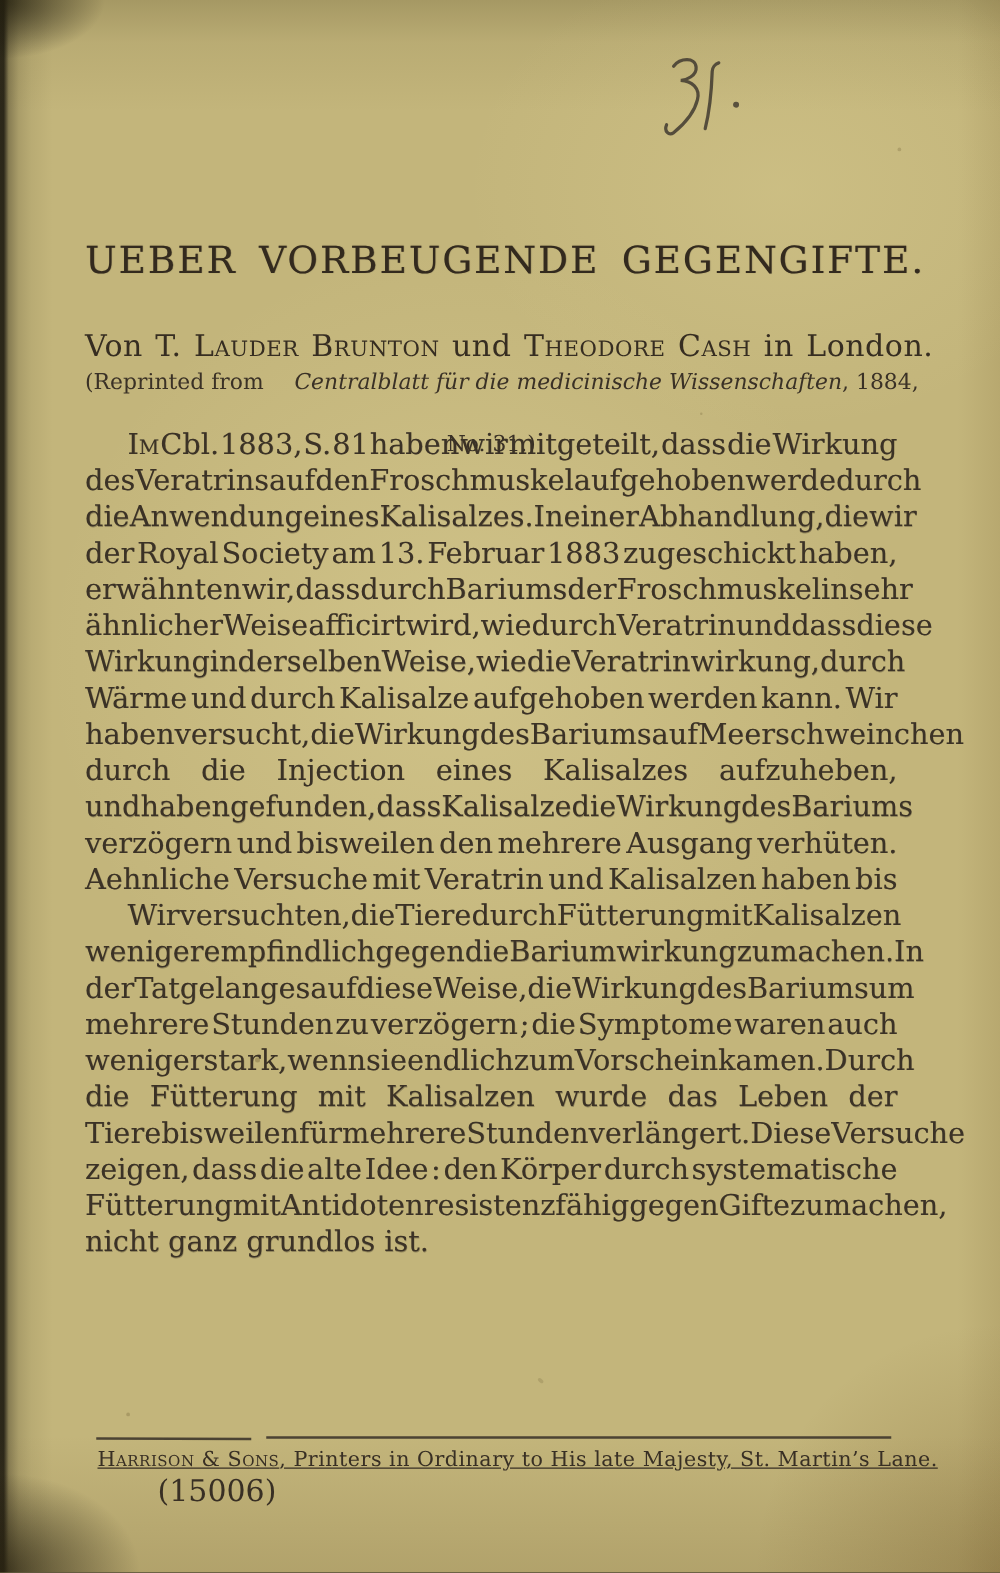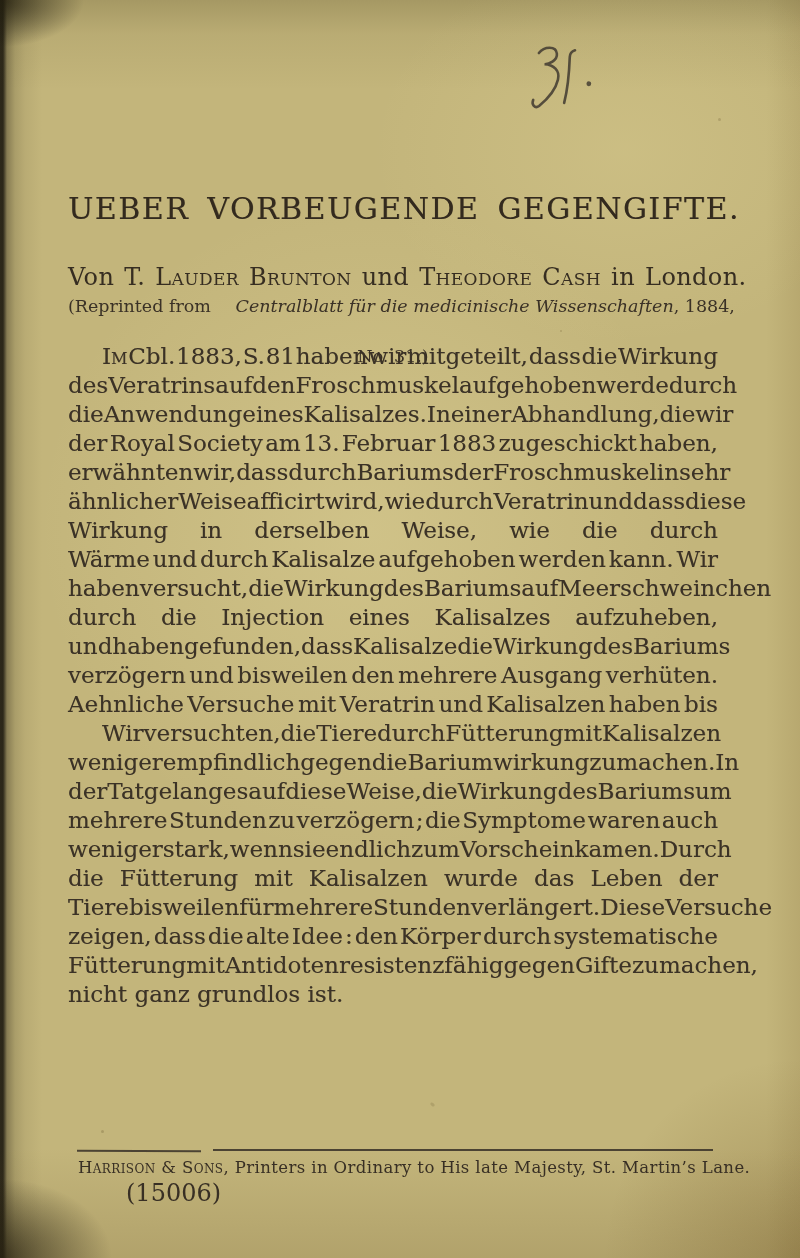--- a/index.html
+++ b/index.html
@@ -99,20 +99,21 @@
   #imprint {
     position: absolute;
     left: 78px;
     top: 1157px;
     width: 660px;
     font-size: 16.5px;
     line-height: 22px;
     letter-spacing: 0.4px;
     white-space: nowrap;
     color: #382f24;
+    text-decoration: underline;
   }
   #print-number {
     position: absolute;
     left: 126px;
     top: 1180px;
     font-size: 24px;
     line-height: 26px;
     color: #382f24;
   }
   
@@ -226,20 +227,21 @@
         <span class="seg-normal">dass</span>
         <span class="seg-normal">diese</span>
       </div>
       <div class="line justified">
         <span class="seg-normal">Wirkung</span>
         <span class="seg-normal">in</span>
         <span class="seg-normal">derselben</span>
         <span class="seg-normal">Weise,</span>
         <span class="seg-normal">wie</span>
         <span class="seg-normal">die</span>
+        <span class="seg-normal">Veratrinwirkung,</span>
         <span class="seg-normal">durch</span>
       </div>
       <div class="line justified">
         <span class="seg-normal">Wärme</span>
         <span class="seg-normal">und</span>
         <span class="seg-normal">durch</span>
         <span class="seg-normal">Kalisalze</span>
         <span class="seg-normal">aufgehoben</span>
         <span class="seg-normal">werden</span>
         <span class="seg-normal">kann.</span>

